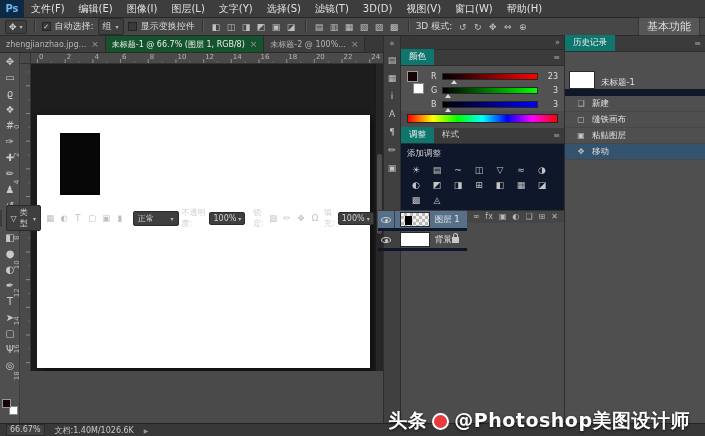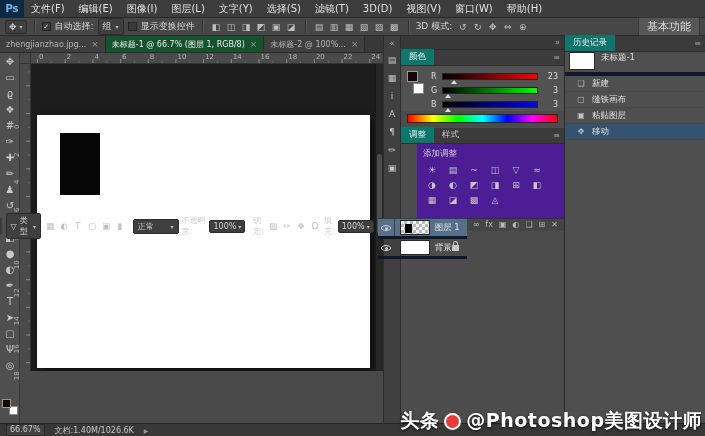--- a/index.html
+++ b/index.html
@@ -78,21 +78,21 @@
   .chlabel { width: 7px; font-size: 8px; color: #ddd; }
   .chtrack { flex: 1; height: 7px; border: 1px solid #262626; position: relative; }
   .track-r { background: linear-gradient(90deg,#000,#f00); }
   .track-g { background: linear-gradient(90deg,#000,#0f0); }
   .track-b { background: linear-gradient(90deg,#000,#00f); }
   .chthumb { position: absolute; top: 6px; width: 0; height: 0; border-left: 3px solid transparent; border-right: 3px solid transparent; border-bottom: 4px solid #ddd; }
   .thumb-r { left: 8%; } .thumb-g { left: 2%; } .thumb-b { left: 2%; }
   .chval { width: 16px; text-align: right; font-size: 8px; color: #ddd; }
   .spectrum { height: 9px; margin: 3px 6px 5px; background: linear-gradient(90deg,#f00,#ff0,#0f0,#0ff,#00f,#f0f,#f00); border: 1px solid #262626; }
 
-  .adjbody { background: #4c1d95; padding: 2px 6px 12px; margin-left: 16px; }
+  .adjbody { background: #0f172a; padding: 2px 6px 4px; }
   .adjtitle { font-size: 8.5px; color: #cfcfcf; margin: 2px 0 3px; }
   .adjgrid { display: flex; flex-wrap: wrap; gap: 2px 3px; }
   .adjicon { width: 18px; height: 13px; font-size: 9px; color: #c6c6c6; display: flex; align-items: center; justify-content: center; }
 
   .layerspanel { flex: 1; display: flex; flex-direction: row; background: #4c4c4c; justify-content: flex-end; }
   .lrow { display: flex; align-items: center; gap: 3px; padding: 0 4px; height: 16px; font-size: 8px; color: #d0d0d0; }
   .kindbox { display: flex; align-items: center; gap: 3px; background: #3f3f3f; border: 1px solid #2b2b2b; padding: 1px 4px; border-radius: 2px; }
   .filtericon { width: 12px; text-align: center; color: #c0c0c0; font-size: 8.5px; }
   .blendsel { display: flex; align-items: center; justify-content: space-between; background: #3f3f3f; border: 1px solid #2b2b2b; padding: 1px 4px; width: 60px; border-radius: 2px; }
   .valbox { display: flex; align-items: center; gap: 2px; background: #3f3f3f; border: 1px solid #2b2b2b; padding: 1px 3px; border-radius: 2px; }
@@ -109,32 +109,32 @@
   .lname { font-size: 8.5px; color: #e6e6e6; white-space: nowrap; }
   .locksp { margin-left: auto; margin-right: 8px; position: relative; width: 7px; height: 6px; background: #c8c8c8; }
   .locksp::before { content: ""; position: absolute; top: -4px; left: 1px; width: 3px; height: 4px; border: 1px solid #c8c8c8; border-bottom: none; border-radius: 3px 3px 0 0; }
   .layersfill { flex: 1; }
   .lbottom { height: 13px; background: #454545; border-top: 1px solid #303030; display: flex; justify-content: flex-end; align-items: center; gap: 6px; padding: 0 6px; }
   .lbicon { color: #b9b9b9; font-size: 8px; line-height: 12px; }
 
   
   .historycol { position: absolute; left: 564px; top: 36px; width: 141px; height: 387px; background: #4f4f4f; border-left: 1px solid #2d2d2d; display: flex; flex-direction: column; }
   .hbody { flex: 1; }
-  .hsnap { display: flex; align-items: flex-start; gap: 6px; height: 24px; padding: 0 4px; border-bottom: 4px solid #0f172a; }
+  .hsnap { display: flex; align-items: flex-end; gap: 6px; height: 24px; padding: 0 4px; border-bottom: 7px solid #0f172a; margin-top: 20px; }
   .hthumb { width: 26px; height: 18px; background: #fff; border: 1px solid #2a2a2a; }
   .hlabel { font-size: 8.5px; color: #e0e0e0; white-space: nowrap; }
   .hitem { display: flex; align-items: center; gap: 5px; height: 16px; padding: 0 4px 0 10px; border-bottom: 1px solid #474747; }
   .hitem.sel { background: #33536f; }
   .hicon { width: 12px; text-align: center; color: #c3c3c3; font-size: 8px; }
 
   
   .statusbar { position: absolute; left: 0; bottom: 0; width: 705px; height: 13px; background: #383838; border-top: 1px solid #242424; display: flex; align-items: center; gap: 10px; padding: 0 6px; font-size: 8px; color: #c9c9c9; }
   .statuszoom { background: #424242; border: 1px solid #2b2b2b; padding: 0 3px; line-height: 10px; }
   .statusfly { font-size: 6px; color: #999; }
-  .watermark { position: absolute; right: 3px; bottom: 2px; display: flex; align-items: center; gap: 5px; font-size: 19px; font-weight: bold; color: #fdfdfd; text-shadow: 0 1px 3px rgba(0,0,0,.75); z-index: 99; letter-spacing: .5px; }
+  .watermark { position: absolute; right: 15px; bottom: 2px; display: flex; align-items: center; gap: 5px; font-size: 19px; font-weight: bold; color: #fdfdfd; text-shadow: 0 1px 3px rgba(0,0,0,.75); z-index: 99; letter-spacing: .5px; }
   .wlogo { width: 17px; height: 17px; border-radius: 50%; background: #e93b3b; border: 2px solid #fff; }
 </style>
 </head>
 <body>
 
 <div class="app">
 
   <div class="menubar">
     <div class="pslogo">Ps</div>
     <div class="menuitems">

